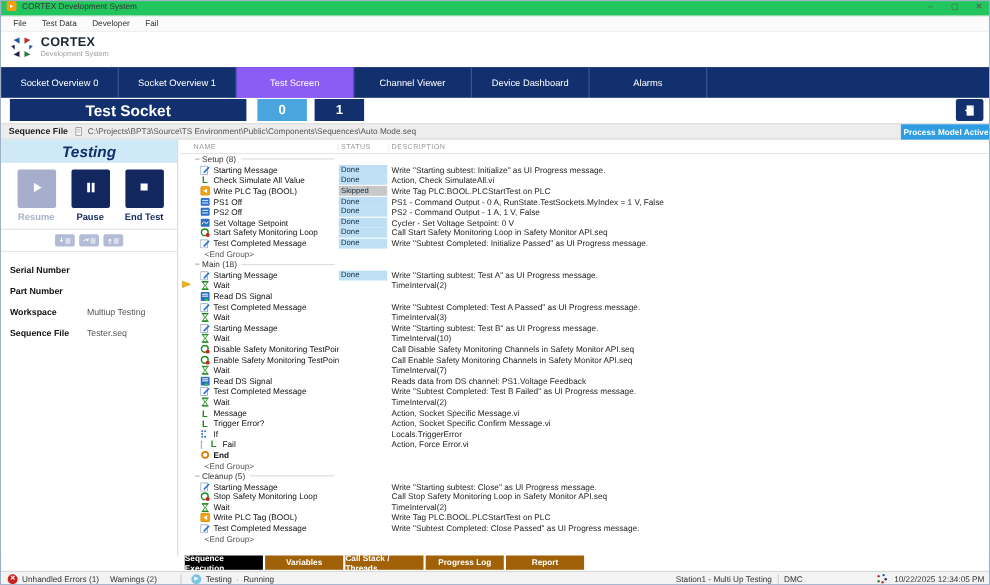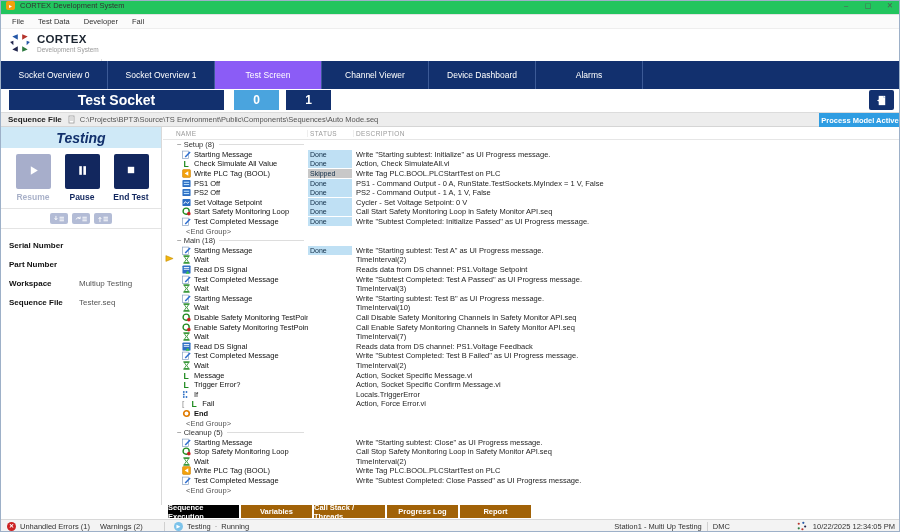--- a/index.html
+++ b/index.html
@@ -477,21 +477,20 @@
             <svg viewBox="0 0 10 10">
               <rect x="0.5" y="0.5" width="9" height="9" rx="1" fill="#2d6fc4"></rect>
               <rect x="2" y="2.2" width="6" height="1" fill="#fff"></rect>
               <rect x="2" y="4.2" width="6" height="1" fill="#fff"></rect>
               <path d="M4 9.6 L8.6 9.6 L6.3 6.4 Z" fill="#39c24a"></path>
             </svg>
           </span>
           <span class="stepname">Read DS Signal</span>
         </span>
         <span class="ts"></span>
-        <span class="td">Reads data from DS channel: PS1.Voltage Setpoint</span>
       </div>
       <div class="trow">
         <span class="tg"></span>
         <span class="tn">
           <span class="ricon">
             <svg viewBox="0 0 10 10">
               <rect x="0.5" y="1.2" width="6.8" height="8.2" fill="#fff" stroke="#8aa3c4" stroke-width="0.8"></rect>
               <path d="M3 7.2 L8.4 1.6 L9.6 2.8 L4.2 8.4 Z" fill="#2f6fd0"></path>
             </svg>
           </span>

